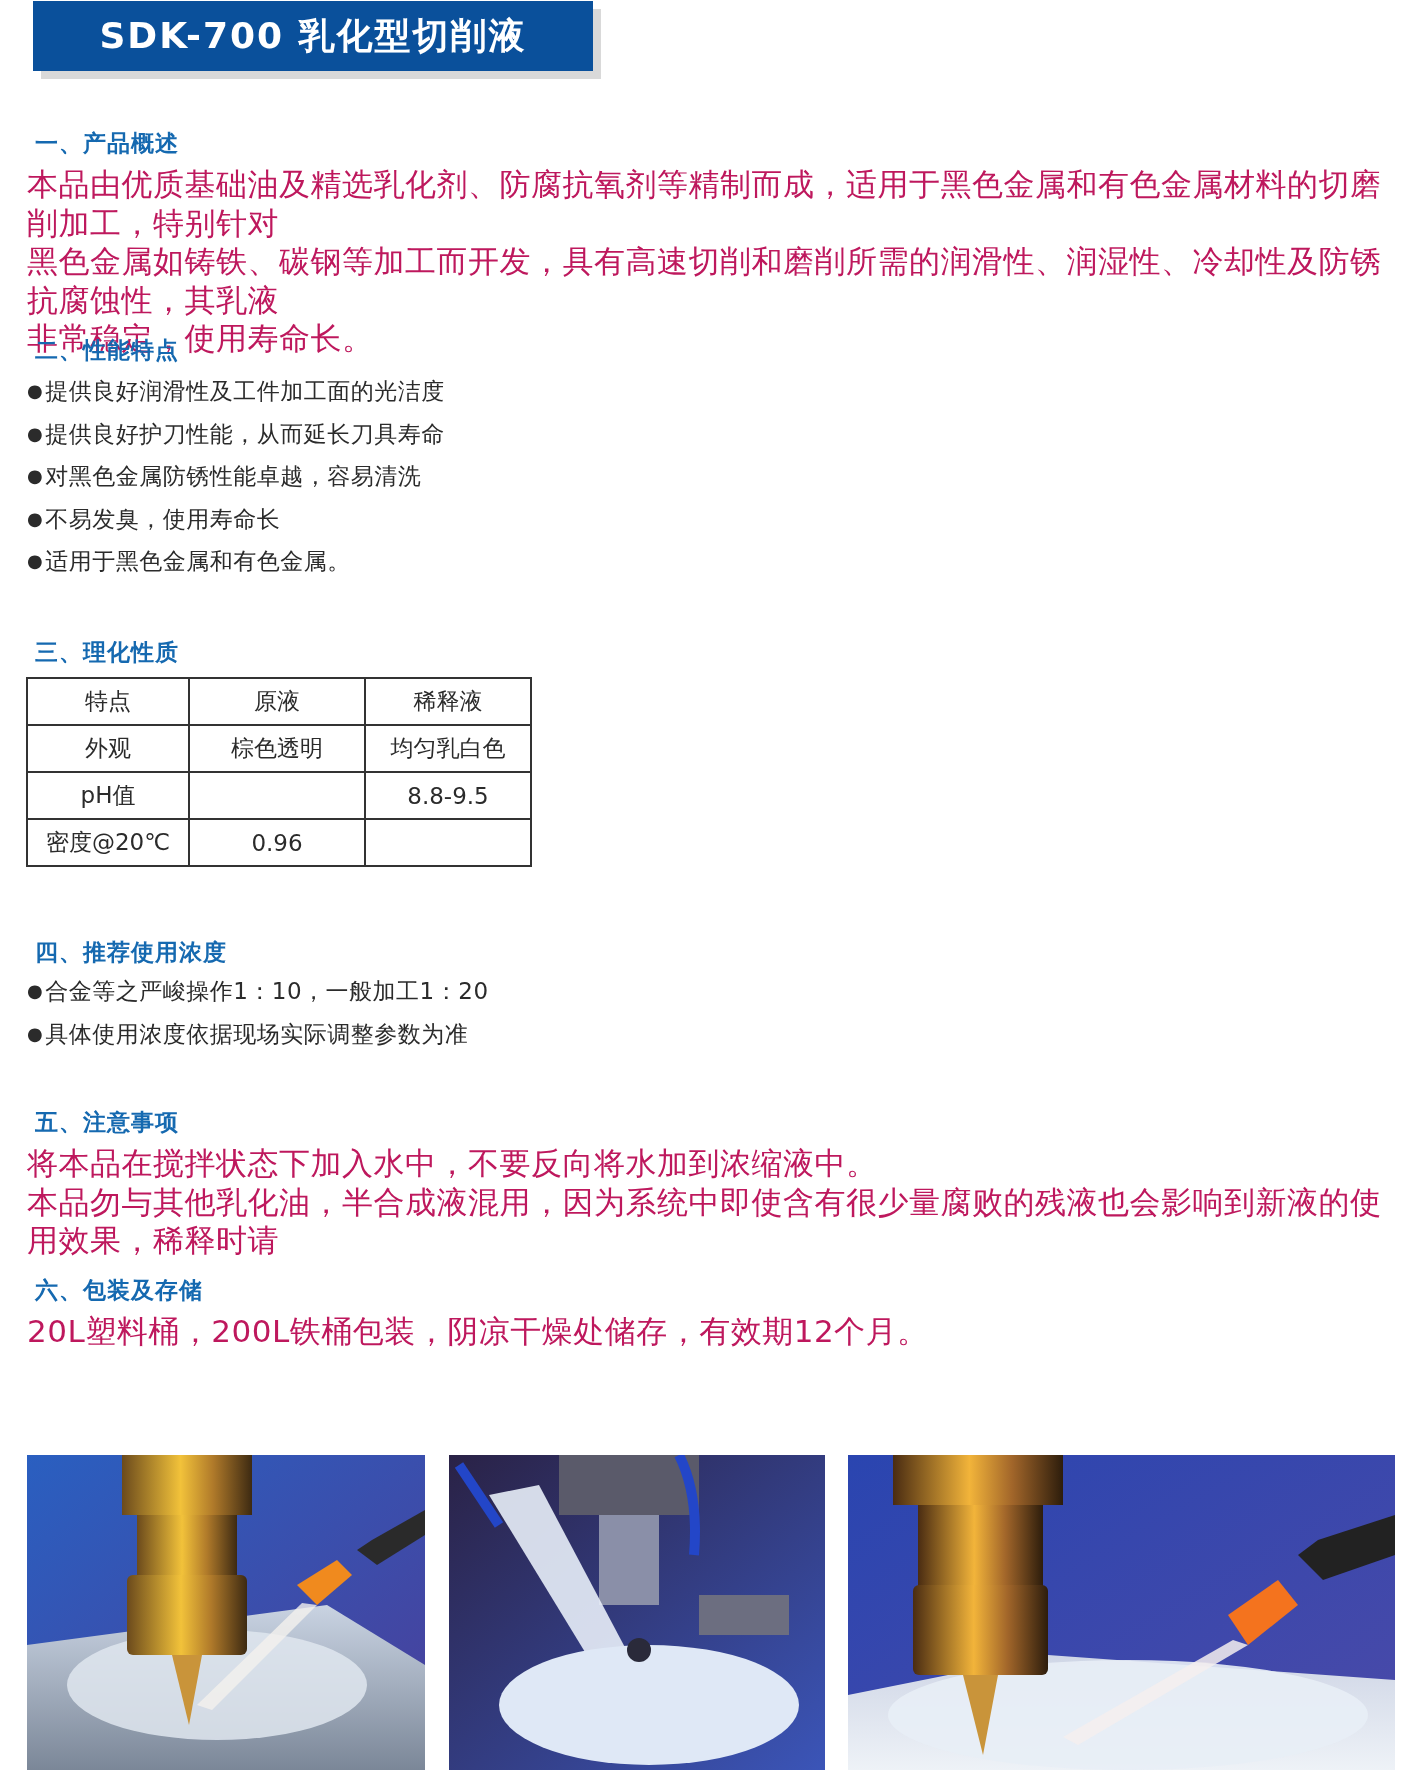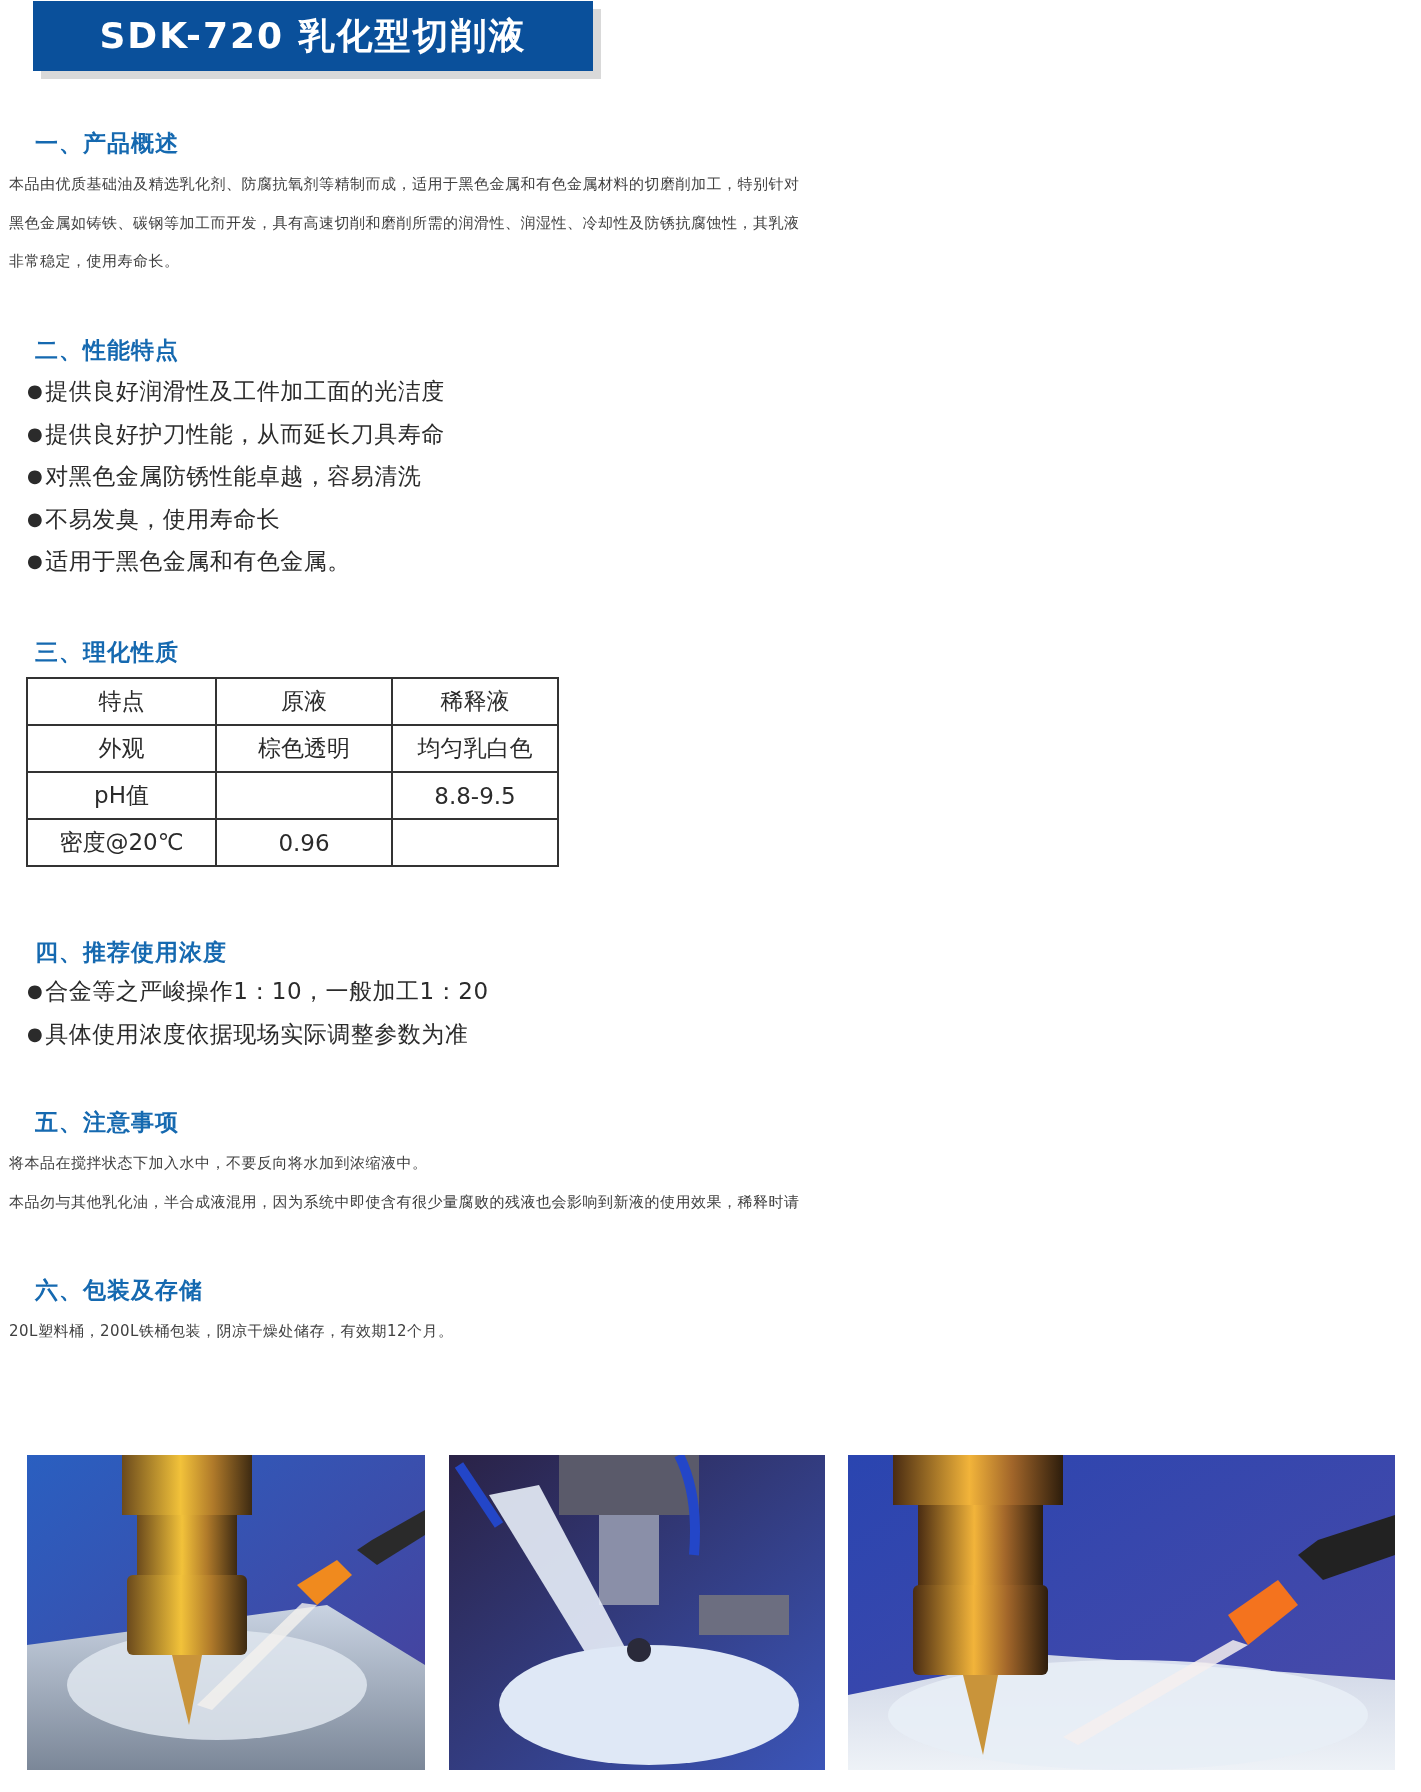--- a/index.html
+++ b/index.html
@@ -4,38 +4,38 @@
   <style>
     * { margin: 0; padding: 0; box-sizing: border-box; }
     html, body { width: 1421px; height: 1792px; background: #ffffff; overflow: hidden; }
     body { position: relative; font-family: "DejaVu Sans", "Liberation Sans", sans-serif; color: #231f20; }
 
     .banner-shadow { position: absolute; left: 41px; top: 9px; width: 560px; height: 70px; background: #d9d9d9; }
     .banner { position: absolute; left: 33px; top: 1px; width: 560px; height: 70px; background: #0a509b;
       color: #ffffff; font-weight: bold; font-size: 36px; line-height: 70px; text-align: center; letter-spacing: 2px; }
 
     .section-title { position: absolute; left: 27px; font-size: 23px; font-weight: bold; color: #1569b0; letter-spacing: 1px; margin-left: 8px; }
-    .para { position: absolute; left: 9px; width: 1370px; font-size: 15px; line-height: 38.5px; color: #404040; letter-spacing: 0.5px; }
+    .para { position: absolute; left: 27px; width: 1370px; font-size: 31px; line-height: 38.5px; color: #be185d; letter-spacing: 0.5px; }
     .bullets { position: absolute; left: 27px; font-size: 23px; line-height: 42.5px; color: #2b2b2b; list-style: none; letter-spacing: 0.5px; }
     .bullets li::before { content: "●"; font-size: 18px; margin-right: 2px; vertical-align: 2px; }
 
     table.props { position: absolute; left: 26px; top: 677px; border-collapse: collapse; font-size: 23px; color: #2b2b2b; }
     table.props td { border: 2px solid #333; height: 47px; text-align: center; vertical-align: middle; padding: 0; }
-    table.props td.c0 { width: 189px; }
+    table.props td.c0 { width: 162px; }
     table.props td.c1 { width: 176px; }
     table.props td.c2 { width: 166px; }
 
     .photo { position: absolute; top: 1455px; height: 315px; overflow: hidden; }
     .photo svg { width: 100%; height: 100%; display: block; }
   </style>
 </head>
 <body>
 
 <div class="banner-shadow"></div>
-<div class="banner">SDK-720 乳化型切削液</div>
+<div class="banner">SDK-700 乳化型切削液</div>
 
 <div class="section-title" style="top:128px">一、产品概述</div>
 <div class="para" style="top:165px">
   <div>本品由优质基础油及精选乳化剂、防腐抗氧剂等精制而成，适用于黑色金属和有色金属材料的切磨削加工，特别针对</div>
   <div>黑色金属如铸铁、碳钢等加工而开发，具有高速切削和磨削所需的润滑性、润湿性、冷却性及防锈抗腐蚀性，其乳液</div>
   <div>非常稳定，使用寿命长。</div>
 </div>
 
 <div class="section-title" style="top:335px">二、性能特点</div>
 <ul class="bullets" style="top:370px">

